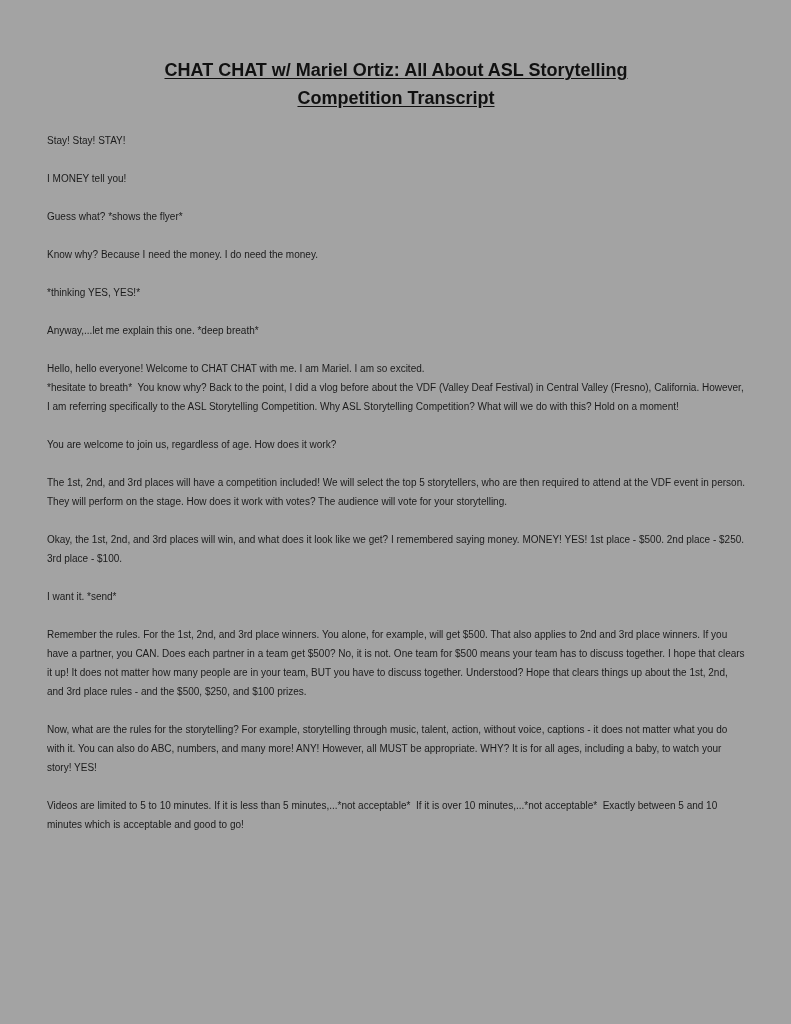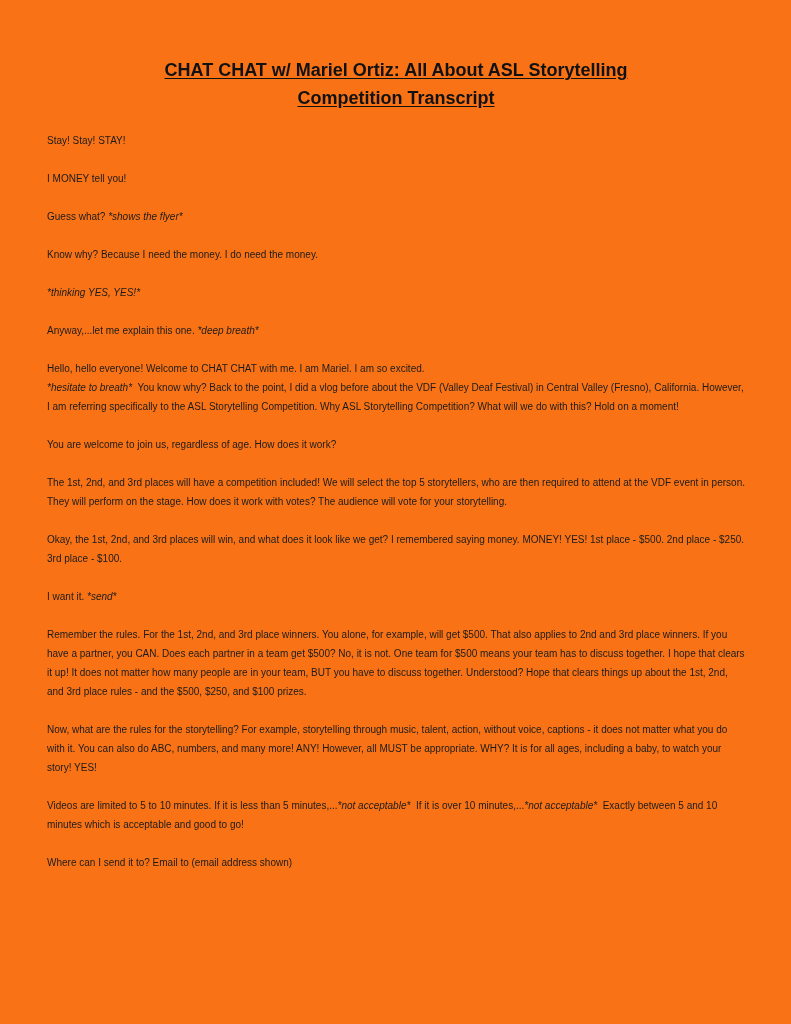--- a/index.html
+++ b/index.html
@@ -5,21 +5,21 @@
   html, body {
     margin: 0;
     padding: 0;
     background: #ffffff;
   }
   .page {
     position: relative;
     width: 791px;
     height: 1024px;
     margin: 0 auto;
-    background: #f97316;
+    background: #a3a3a3;
     box-sizing: border-box;
     padding: 56px 46px 0 47px;
     font-family: "Liberation Sans", "DejaVu Sans", sans-serif;
     color: #1b1b1b;
     overflow: hidden;
   }
   .title {
     margin: 0 0 19px 0;
     text-align: center;
     font-size: 18px;
@@ -35,21 +35,20 @@
   .body-text {
     font-size: 10px;
     line-height: 19px;
     max-width: 700px;
   }
   .para {
     margin: 0 0 19px 0;
     white-space: pre-wrap;
   }
   .run.italic {
-    font-style: italic;
   }
 </style>
 </head>
 <body>
 
 <div class="page">
   <h1 class="title">
     <span class="title-line">CHAT CHAT w/ Mariel Ortiz: All About ASL Storytelling</span>
     <span class="title-line">Competition Transcript</span>
   </h1>
@@ -61,15 +60,14 @@
       <p class="para"><span class="run italic">*thinking YES, YES!*</span></p>
       <p class="para"><span class="run">Anyway,...let me explain this one. </span><span class="run italic">*deep breath*</span></p>
       <p class="para"><span class="run">Hello, hello everyone! Welcome to CHAT CHAT with me. I am Mariel. I am so excited.</span><br><span class="run italic">*hesitate to breath*</span><span class="run">  You know why? Back to the point, I did a vlog before about the VDF (Valley Deaf Festival) in Central Valley (Fresno), California. However, I am referring specifically to the ASL Storytelling Competition. Why ASL Storytelling Competition? What will we do with this? Hold on a moment!</span></p>
       <p class="para"><span class="run">You are welcome to join us, regardless of age. How does it work?</span></p>
       <p class="para"><span class="run">The 1st, 2nd, and 3rd places will have a competition included! We will select the top 5 storytellers, who are then required to attend at the VDF event in person. They will perform on the stage. How does it work with votes? The audience will vote for your storytelling.</span></p>
       <p class="para"><span class="run">Okay, the 1st, 2nd, and 3rd places will win, and what does it look like we get? I remembered saying money. MONEY! YES! 1st place - $500. 2nd place - $250. 3rd place - $100.</span></p>
       <p class="para"><span class="run">I want it. </span><span class="run italic">*send*</span></p>
       <p class="para"><span class="run">Remember the rules. For the 1st, 2nd, and 3rd place winners. You alone, for example, will get $500. That also applies to 2nd and 3rd place winners. If you have a partner, you CAN. Does each partner in a team get $500? No, it is not. One team for $500 means your team has to discuss together. I hope that clears it up! It does not matter how many people are in your team, BUT you have to discuss together. Understood? Hope that clears things up about the 1st, 2nd, and 3rd place rules - and the $500, $250, and $100 prizes.</span></p>
       <p class="para"><span class="run">Now, what are the rules for the storytelling? For example, storytelling through music, talent, action, without voice, captions - it does not matter what you do with it. You can also do ABC, numbers, and many more! ANY! However, all MUST be appropriate. WHY? It is for all ages, including a baby, to watch your story! YES!</span></p>
       <p class="para"><span class="run">Videos are limited to 5 to 10 minutes. If it is less than 5 minutes,...</span><span class="run italic">*not acceptable*</span><span class="run">  If it is over 10 minutes,...</span><span class="run italic">*not acceptable*</span><span class="run">  Exactly between 5 and 10 minutes which is acceptable and good to go!</span></p>
-      <p class="para"><span class="run">Where can I send it to? Email to (email address shown)</span></p>
     </div>
 </div>
 
 </body></html>

